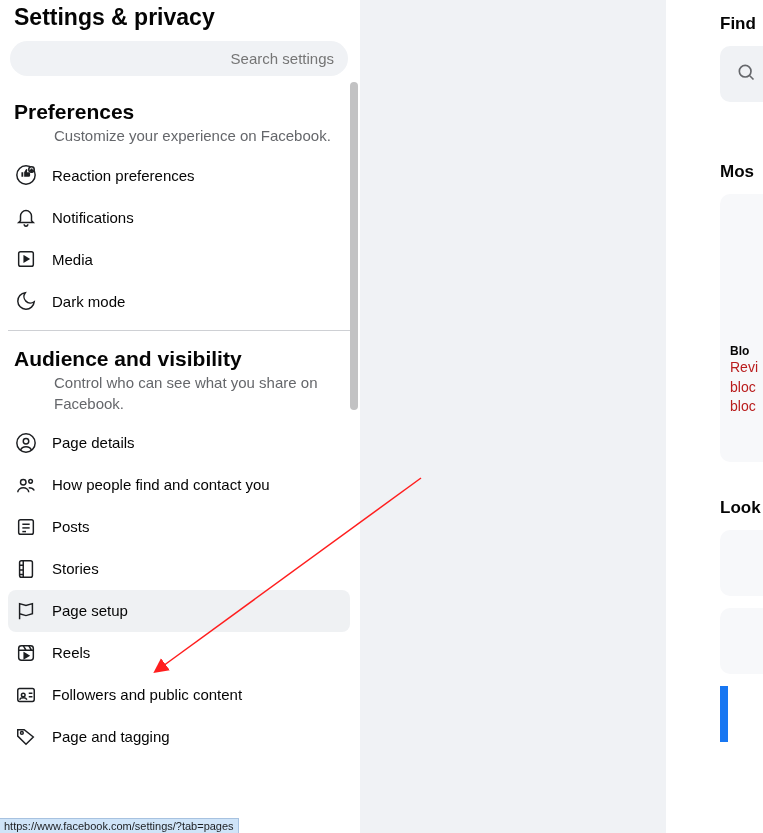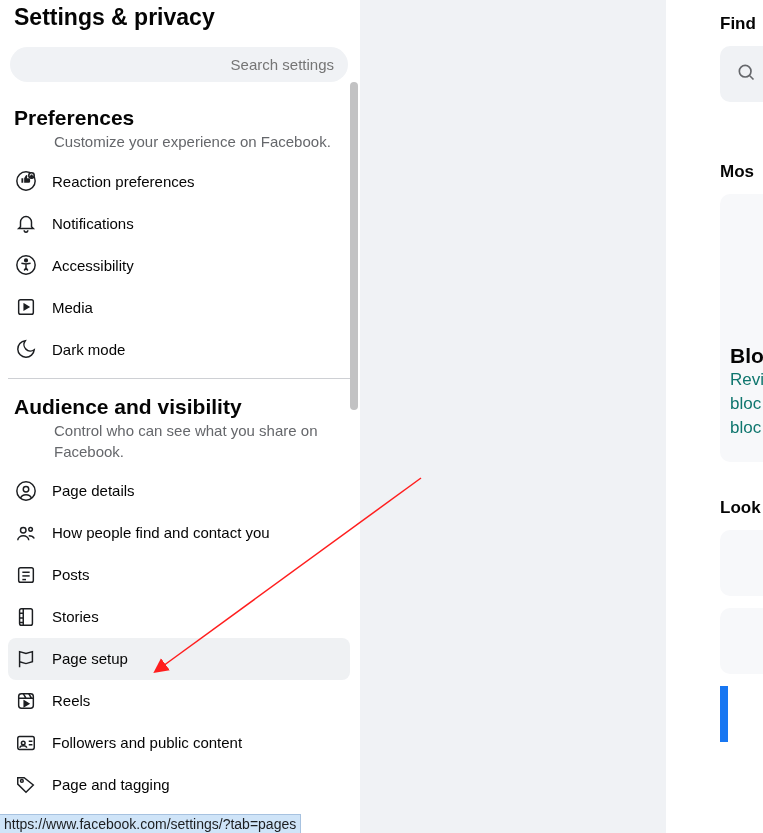--- a/index.html
+++ b/index.html
@@ -16,21 +16,21 @@
       width: 358px;
       height: 100%;
       position: absolute;
       left: 0;
       top: 0;
       padding: 0 8px;
     }
     .page-title {
       font-size: 23px;
       font-weight: 700;
-      padding: 4px 6px 16px 6px;
+      padding: 4px 6px 10px 6px;
       color: #050505;
     }
     .search-wrap {
       padding: 0 2px 16px 2px;
     }
     .search-input {
       width: 100%;
       background: #f0f2f5;
       border: none;
       border-radius: 50px;
@@ -134,27 +134,27 @@
       border-radius: 10px;
       padding: 16px;
       margin-bottom: 30px;
     }
     .right-card {
       background: #f7f8fa;
       border-radius: 10px;
       padding: 18px 10px 18px 10px;
     }
     .card-title {
-      font-size: 21px;
+      font-size: 12px;
       font-weight: 700;
       color: #050505;
     }
     .card-sub {
-      font-size: 17px;
-      color: #0f766e;
+      font-size: 14px;
+      color: #b91c1c;
       line-height: 1.4;
     }
     .right-blocks {
       display: flex;
       flex-direction: column;
       gap: 12px;
     }
     .mini-block {
       background: #f7f8fa;
       border-radius: 10px;
@@ -166,21 +166,21 @@
       top: 474px;
       pointer-events: none;
       z-index: 10;
     }
     .status-bar {
       position: absolute;
       bottom: 0;
       left: 0;
       background: #cfe4f8;
       padding: 1px 4px;
-      font-size: 14px;
+      font-size: 11px;
       color: #1c1e21;
       border: 1px solid #a7c2e0;
       border-left: none;
       border-bottom: none;
     }
   </style>
 </head>
 <body>
 
 <div class="sidebar">
@@ -217,30 +217,20 @@
         <span class="nav-icon">
           <svg width="22" height="22" viewBox="0 0 24 24" fill="none" stroke="currentColor" stroke-width="1.6">
             <path d="M18 16v-5a6 6 0 10-12 0v5l-2 2h16l-2-2zM10 20a2 2 0 004 0"></path>
           </svg>
         </span>
         <span>Notifications</span>
       </li>
       <li class="nav-item">
         <span class="nav-icon">
           <svg width="22" height="22" viewBox="0 0 24 24" fill="none" stroke="currentColor" stroke-width="1.6">
-            <circle cx="12" cy="12" r="10"></circle>
-            <circle cx="12" cy="7" r="1.5" fill="currentColor"></circle>
-            <path d="M7 10l5 1 5-1M12 11v4M10 18l2-3 2 3"></path>
-          </svg>
-        </span>
-        <span>Accessibility</span>
-      </li>
-      <li class="nav-item">
-        <span class="nav-icon">
-          <svg width="22" height="22" viewBox="0 0 24 24" fill="none" stroke="currentColor" stroke-width="1.6">
             <rect x="4" y="4" width="16" height="16" rx="2"></rect>
             <path d="M10 9l5 3-5 3V9z" fill="currentColor"></path>
           </svg>
         </span>
         <span>Media</span>
       </li>
       <li class="nav-item">
         <span class="nav-icon">
           <svg width="22" height="22" viewBox="0 0 24 24" fill="none" stroke="currentColor" stroke-width="1.6">
             <path d="M21 12.8A9 9 0 1111.2 3a7 7 0 009.8 9.8z"></path>

